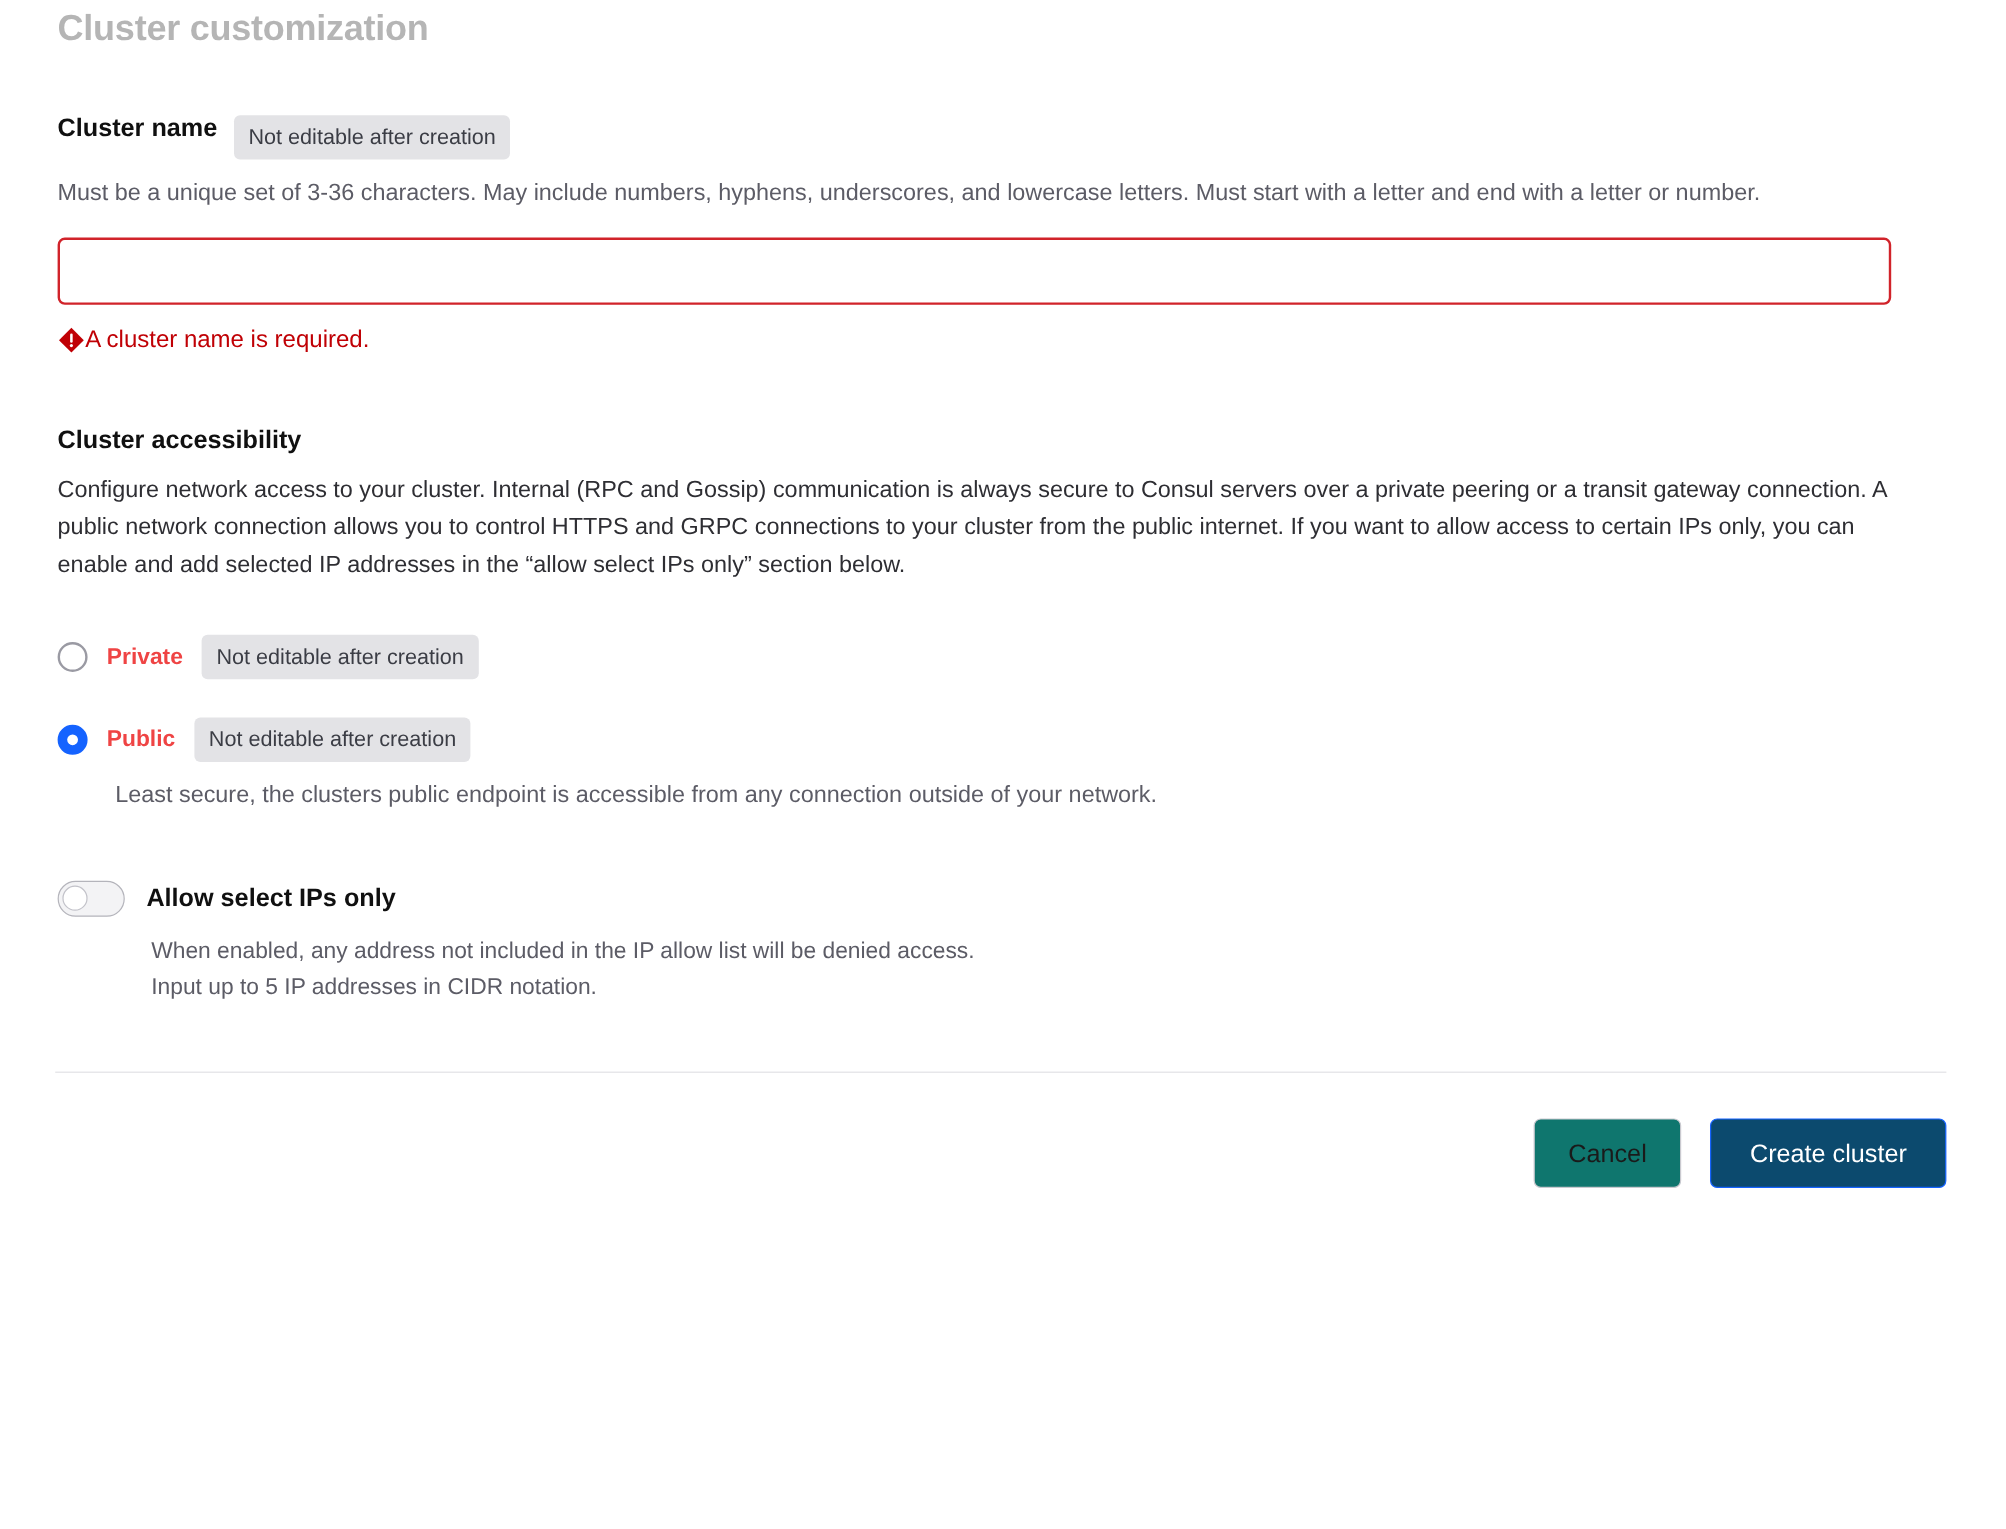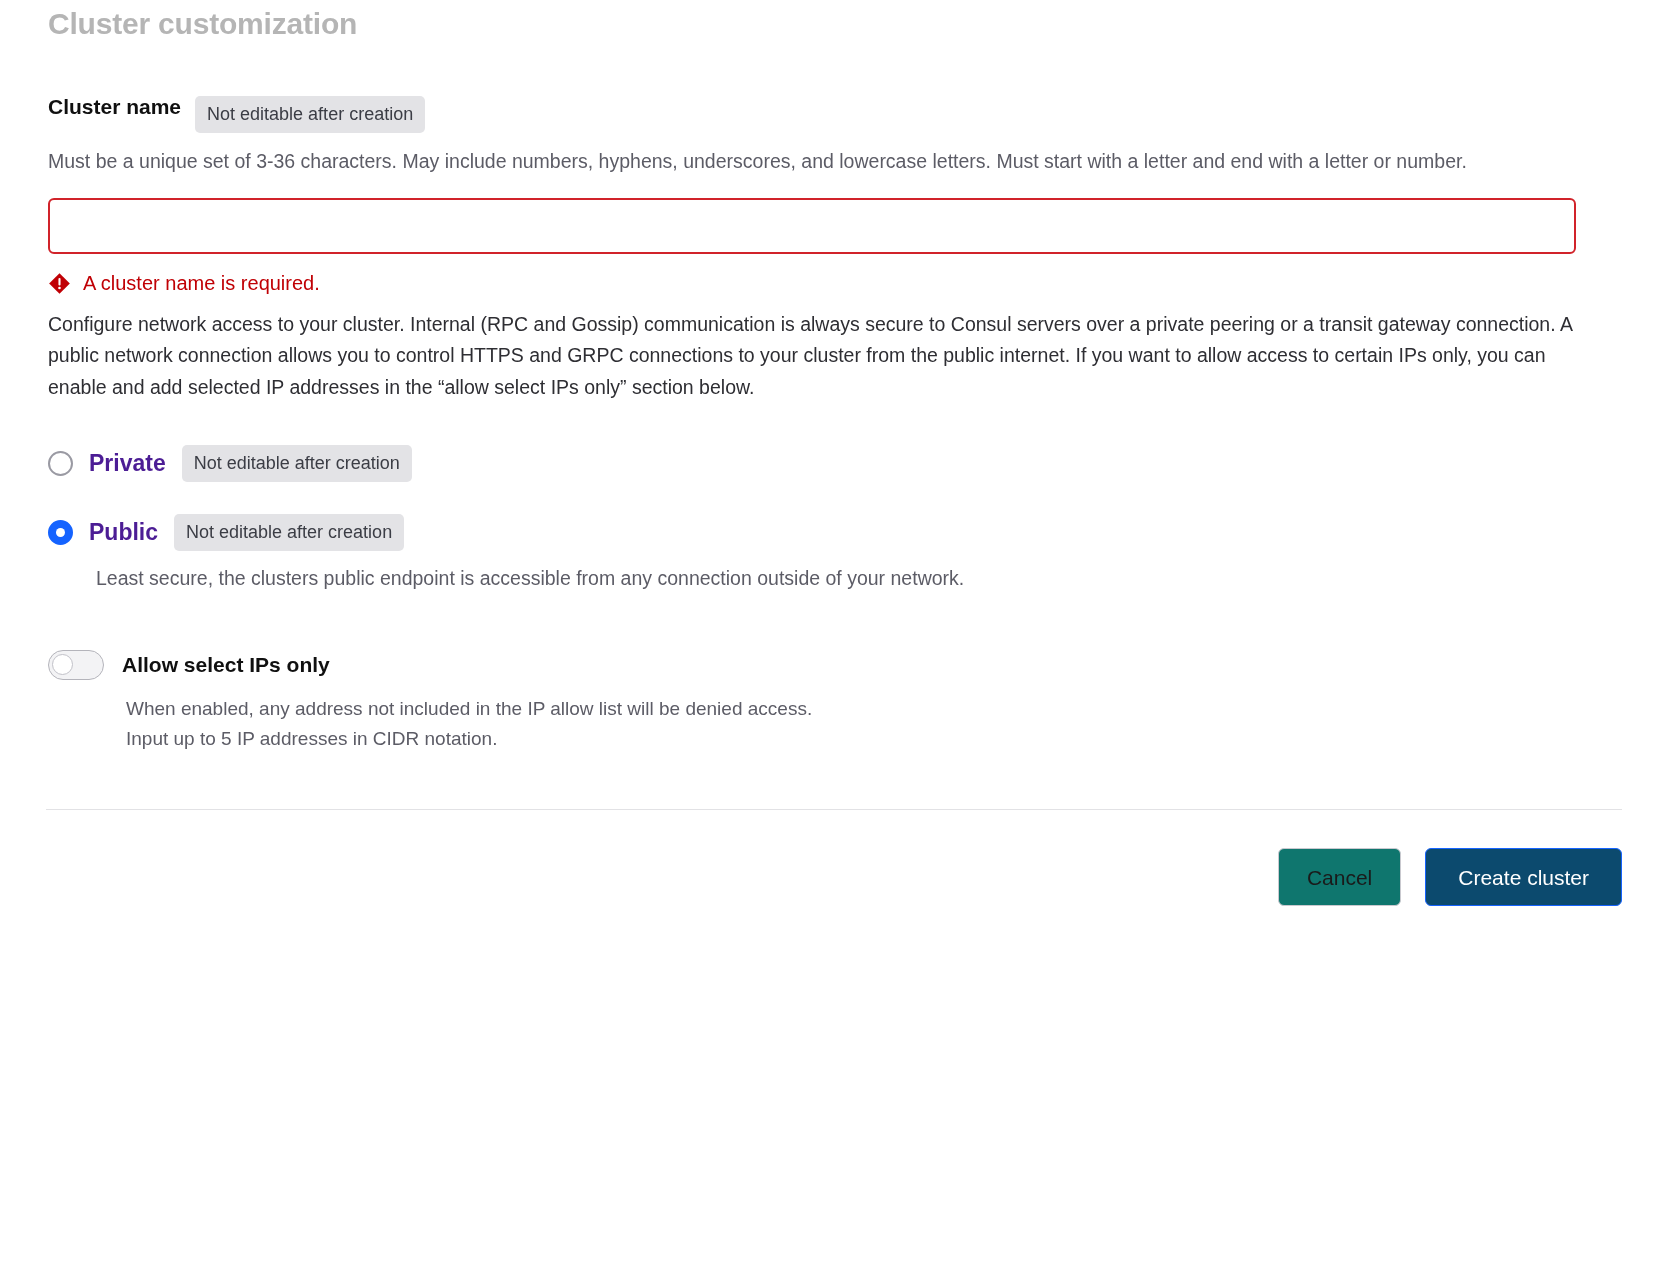--- a/index.html
+++ b/index.html
@@ -71,21 +71,21 @@
     padding: 0 14px;
     font-size: 19px;
     font-family: "Liberation Sans", sans-serif;
     color: #1a1a1a;
     outline: none;
     background: #fff;
   }
   .error-row {
     display: flex;
     align-items: center;
-    gap: 12px;
+    gap: 0;
     margin-top: 18px;
   }
   .error-icon {
     width: 23px;
     height: 23px;
     flex: 0 0 auto;
     display: block;
   }
   .error-text {
     font-size: 20px;
@@ -134,23 +134,23 @@
     left: 50%;
     top: 50%;
     width: 9px;
     height: 9px;
     margin-left: -4.5px;
     margin-top: -4.5px;
     border-radius: 50%;
     background: #fff;
   }
   .radio-label {
-    font-size: 23px;
-    font-weight: bold;
-    color: #4c1d95;
+    font-size: 19px;
+    font-weight: bold;
+    color: #ef4444;
     line-height: 1;
   }
   .radio-desc {
     font-size: 19.5px;
     color: #5c5c66;
     margin-top: 13px;
     margin-left: 48px;
     line-height: 1.5;
   }
   
@@ -250,20 +250,21 @@
 
   <div class="error-row">
     <svg class="error-icon" viewBox="0 0 24 24">
       <path d="M12 1.2 22.8 12 12 22.8 1.2 12Z" fill="#c00005"></path>
       <rect x="10.9" y="6.2" width="2.2" height="8" rx="1.1" fill="#ffffff"></rect>
       <circle cx="12" cy="16.7" r="1.35" fill="#ffffff"></circle>
     </svg>
     <span class="error-text">A cluster name is required.</span>
   </div>
 
+  <div class="section-title">Cluster accessibility</div>
   <div class="section-desc">Configure network access to your cluster. Internal (RPC and Gossip) communication is always secure to Consul servers over a private peering or a transit gateway connection. A public network connection allows you to control HTTPS and GRPC connections to your cluster from the public internet. If you want to allow access to certain IPs only, you can enable and add selected IP addresses in the “allow select IPs only” section below.</div>
 
   <div class="radio-group">
 
     <div class="radio-option">
       <div class="radio-top">
         <span class="radio"></span>
         <span class="radio-label">Private</span>
         <span class="pill">Not editable after creation</span>
       </div>

